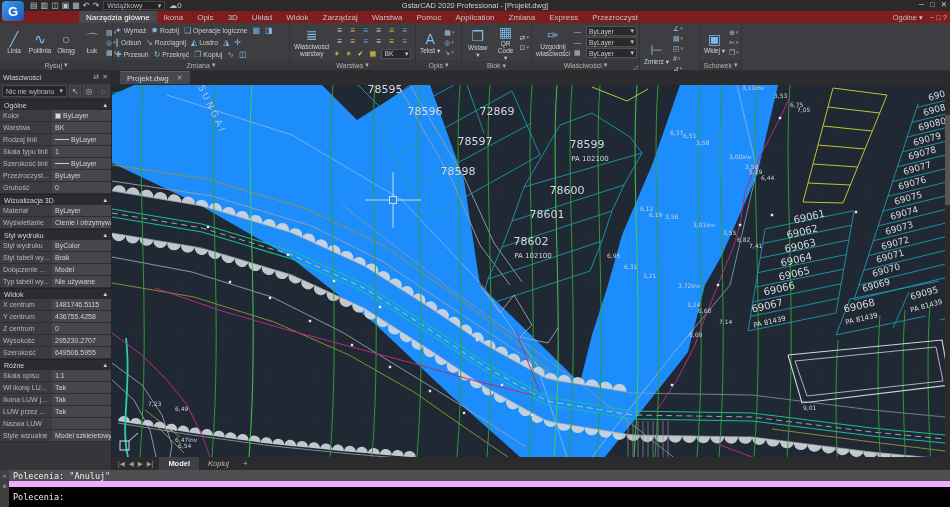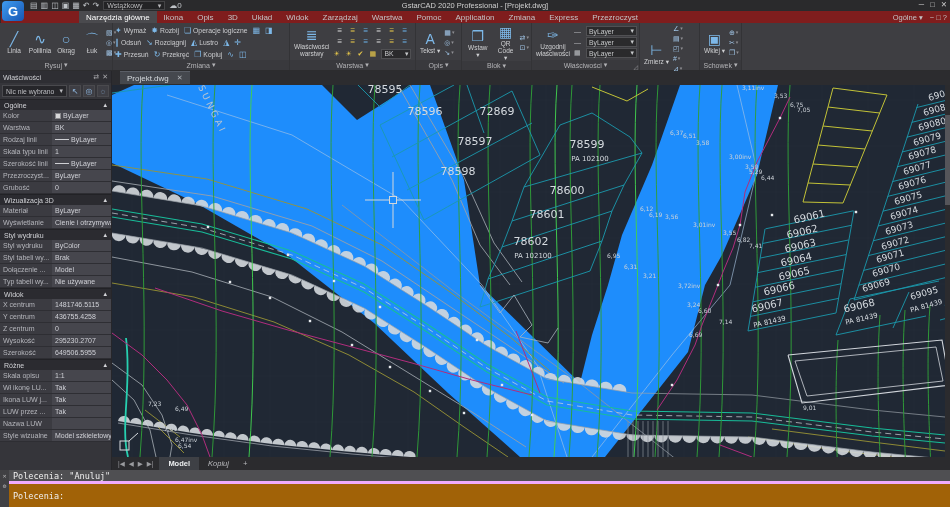--- a/index.html
+++ b/index.html
@@ -72,21 +72,21 @@
   .lnav{display:flex;gap:4px;padding:0 6px;color:#9a9b9f;font-size:6.5px;}
   .ltab{padding:0 9px;height:13px;display:flex;align-items:center;font-style:italic;}
   .ltab.active{background:#3e4045;color:#eceef0;font-weight:bold;font-style:normal;}
   .ltab.plus{padding:0 5px;}
 
   
   .cmd{position:absolute;left:0;top:470px;width:950px;height:37px;background:#4f4f52;font-family:"DejaVu Sans Mono",monospace;font-size:8.5px;color:#f0f0f0;display:flex;}
   .cmd-gutter{width:9px;background:#404043;display:flex;flex-direction:column;align-items:center;padding-top:2px;gap:3px;color:#b9b9bb;font-size:6px;}
   .cmd-lines{flex:1;display:flex;flex-direction:column;}
   .cmd-line{height:11px;display:flex;align-items:center;padding:0 4px;white-space:pre;}
-  .cmd-input{flex:1;background:#a16207;border-top:3px solid #f0abfc;display:flex;align-items:center;padding:0 4px;}
+  .cmd-input{flex:1;background:#000000;border-top:6px solid #f0abfc;display:flex;align-items:center;padding:0 4px;}
   text{user-select:none;}
 </style>
 </head>
 <body>
 
 <div id="app">
 
   <div class="titlebar">
     <div class="logo">G</div>
     <div class="qat" id="qat">

